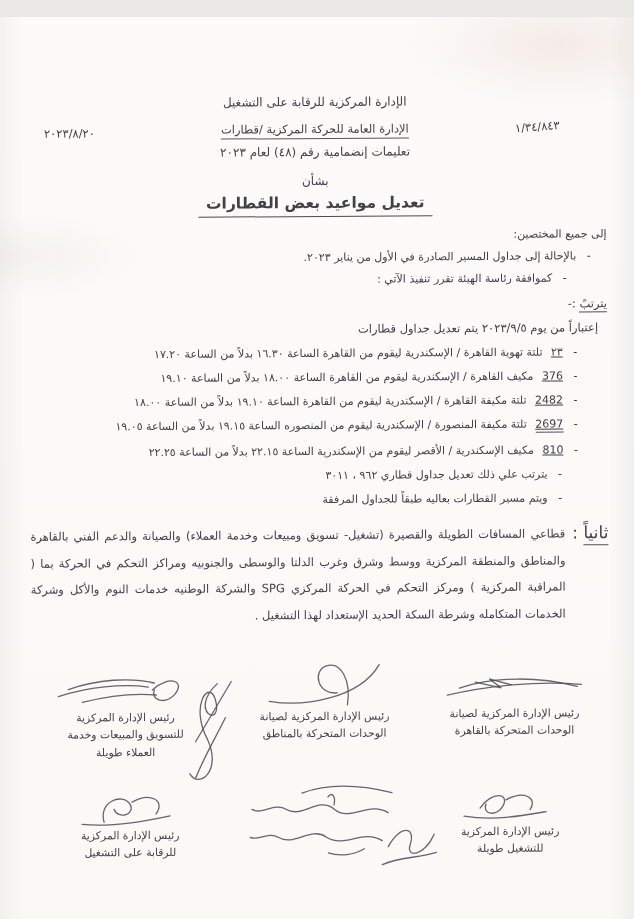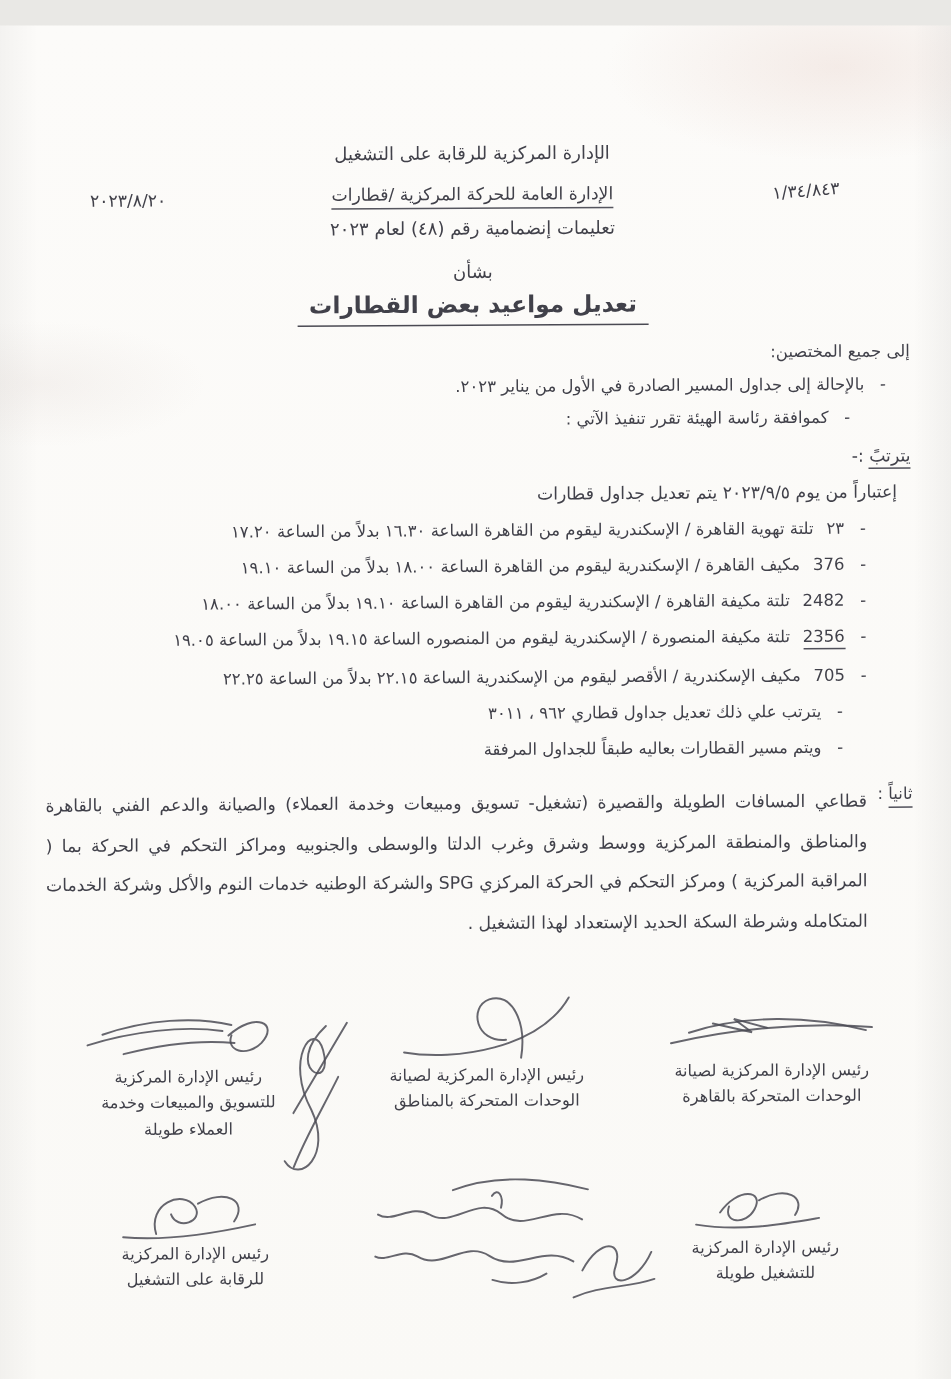--- a/index.html
+++ b/index.html
@@ -12,41 +12,41 @@
       linear-gradient(90deg, rgba(0,0,0,.035), transparent 4%, transparent 96%, rgba(0,0,0,.045)),
       linear-gradient(#fcfbf9, #faf9f6);
     font-family:"DejaVu Sans", sans-serif;
     color:#41414a; direction:rtl; overflow:hidden;
   }
   .tilt { position:absolute; inset:0; transform:rotate(-0.35deg); }
   .center { position:absolute; width:100%; text-align:center; }
   .hdr1 { top:78px; font-size:12px; letter-spacing:.2px; }
   .hdr2w { top:101px; }
   .hdr2 { display:inline-block; border-bottom:1px solid #55555e; padding-bottom:2px; font-size:11.5px; }
-  .date { position:absolute; left:62px; top:108px; font-size:11.5px; }
+  .date { position:absolute; left:46px; top:108px; font-size:11.5px; }
   .ref  { position:absolute; right:72px; top:104px; font-size:11.5px; transform:rotate(-4deg); }
   .hdr3 { top:128px; font-size:12px; }
   .hdr4 { top:157px; font-size:12px; }
   .titlew { top:176px; }
   .doc-title { display:inline-block; font-size:15.5px; font-weight:bold; border-bottom:1.5px solid #4a4a53; padding:0 8px 4px; }
   .body { position:absolute; top:212px; right:26px; left:30px; font-size:11px; }
   .to-line { font-size:11px; }
   .dash-item { margin-top:9px; margin-right:16px; }
   .dash-item.indent2 { margin-right:40px; }
   .dash { display:inline-block; margin-left:7px; }
   .marker1 { margin-top:12px; font-size:11.5px; }
   .marker1 .u { border-bottom:1px solid #50505a; padding-bottom:1px; }
   .effective { margin-top:10px; margin-right:9px; font-size:11.5px; }
   .trains { margin-top:4px; }
   .train-row { margin-top:11px; margin-right:30px; }
   .train-row.indent { margin-right:46px; }
-  .train-num { display:inline-block; margin-left:5px; }
+  .train-num { display:inline-block; margin-left:5px;text-decoration:underline; }
   .train-row:nth-child(4) .train-num { border-bottom:1px solid #50505a; padding-bottom:1px; }
   .sec2 { display:flex; margin-top:16px; gap:7px; align-items:flex-start; }
-  .sec2-marker { white-space:nowrap; font-size:11px; padding-top:2px; }
+  .sec2-marker { white-space:nowrap; font-size:17px; padding-top:2px; }
   .sec2-marker .u { border-bottom:1px solid #50505a; padding-bottom:2px; }
   .sec2-text { flex:1; font-size:11.5px; line-height:2.32; text-align:justify; }
   .sig { position:absolute; text-align:center; font-size:10.8px; line-height:1.62; }
   .sig svg { display:block; margin:0 auto 1px; }
   .sig path { fill:none; stroke:#4b4b55; stroke-width:1.3; stroke-linecap:round; opacity:.85; }
   .sig .side { position:absolute; }
 </style>
 </head>
 <body>
 
@@ -95,26 +95,26 @@
         <span class="train-num">376</span>
         <span>مكيف القاهرة / الإسكندرية ليقوم من القاهرة الساعة ١٨.٠٠ بدلاً من الساعة ١٩.١٠</span>
       </div>
       <div class="train-row">
         <span class="dash">-</span>
         <span class="train-num">2482</span>
         <span>تلتة مكيفة القاهرة / الإسكندرية ليقوم من القاهرة الساعة ١٩.١٠ بدلاً من الساعة ١٨.٠٠</span>
       </div>
       <div class="train-row">
         <span class="dash">-</span>
-        <span class="train-num">2356</span>
+        <span class="train-num">2697</span>
         <span>تلتة مكيفة المنصورة / الإسكندرية ليقوم من المنصوره الساعة ١٩.١٥ بدلاً من الساعة ١٩.٠٥</span>
       </div>
       <div class="train-row">
         <span class="dash">-</span>
-        <span class="train-num">705</span>
+        <span class="train-num">810</span>
         <span>مكيف الإسكندرية / الأقصر ليقوم من الإسكندرية الساعة ٢٢.١٥ بدلاً من الساعة ٢٢.٢٥</span>
       </div>
       <div class="train-row indent">
         <span class="dash">-</span>
         <span>يترتب علي ذلك تعديل جداول قطاري ٩٦٢ ، ٣٠١١</span>
       </div>
       <div class="train-row indent">
         <span class="dash">-</span>
         <span>ويتم مسير القطارات بعاليه طبقاً للجداول المرفقة</span>
       </div>

